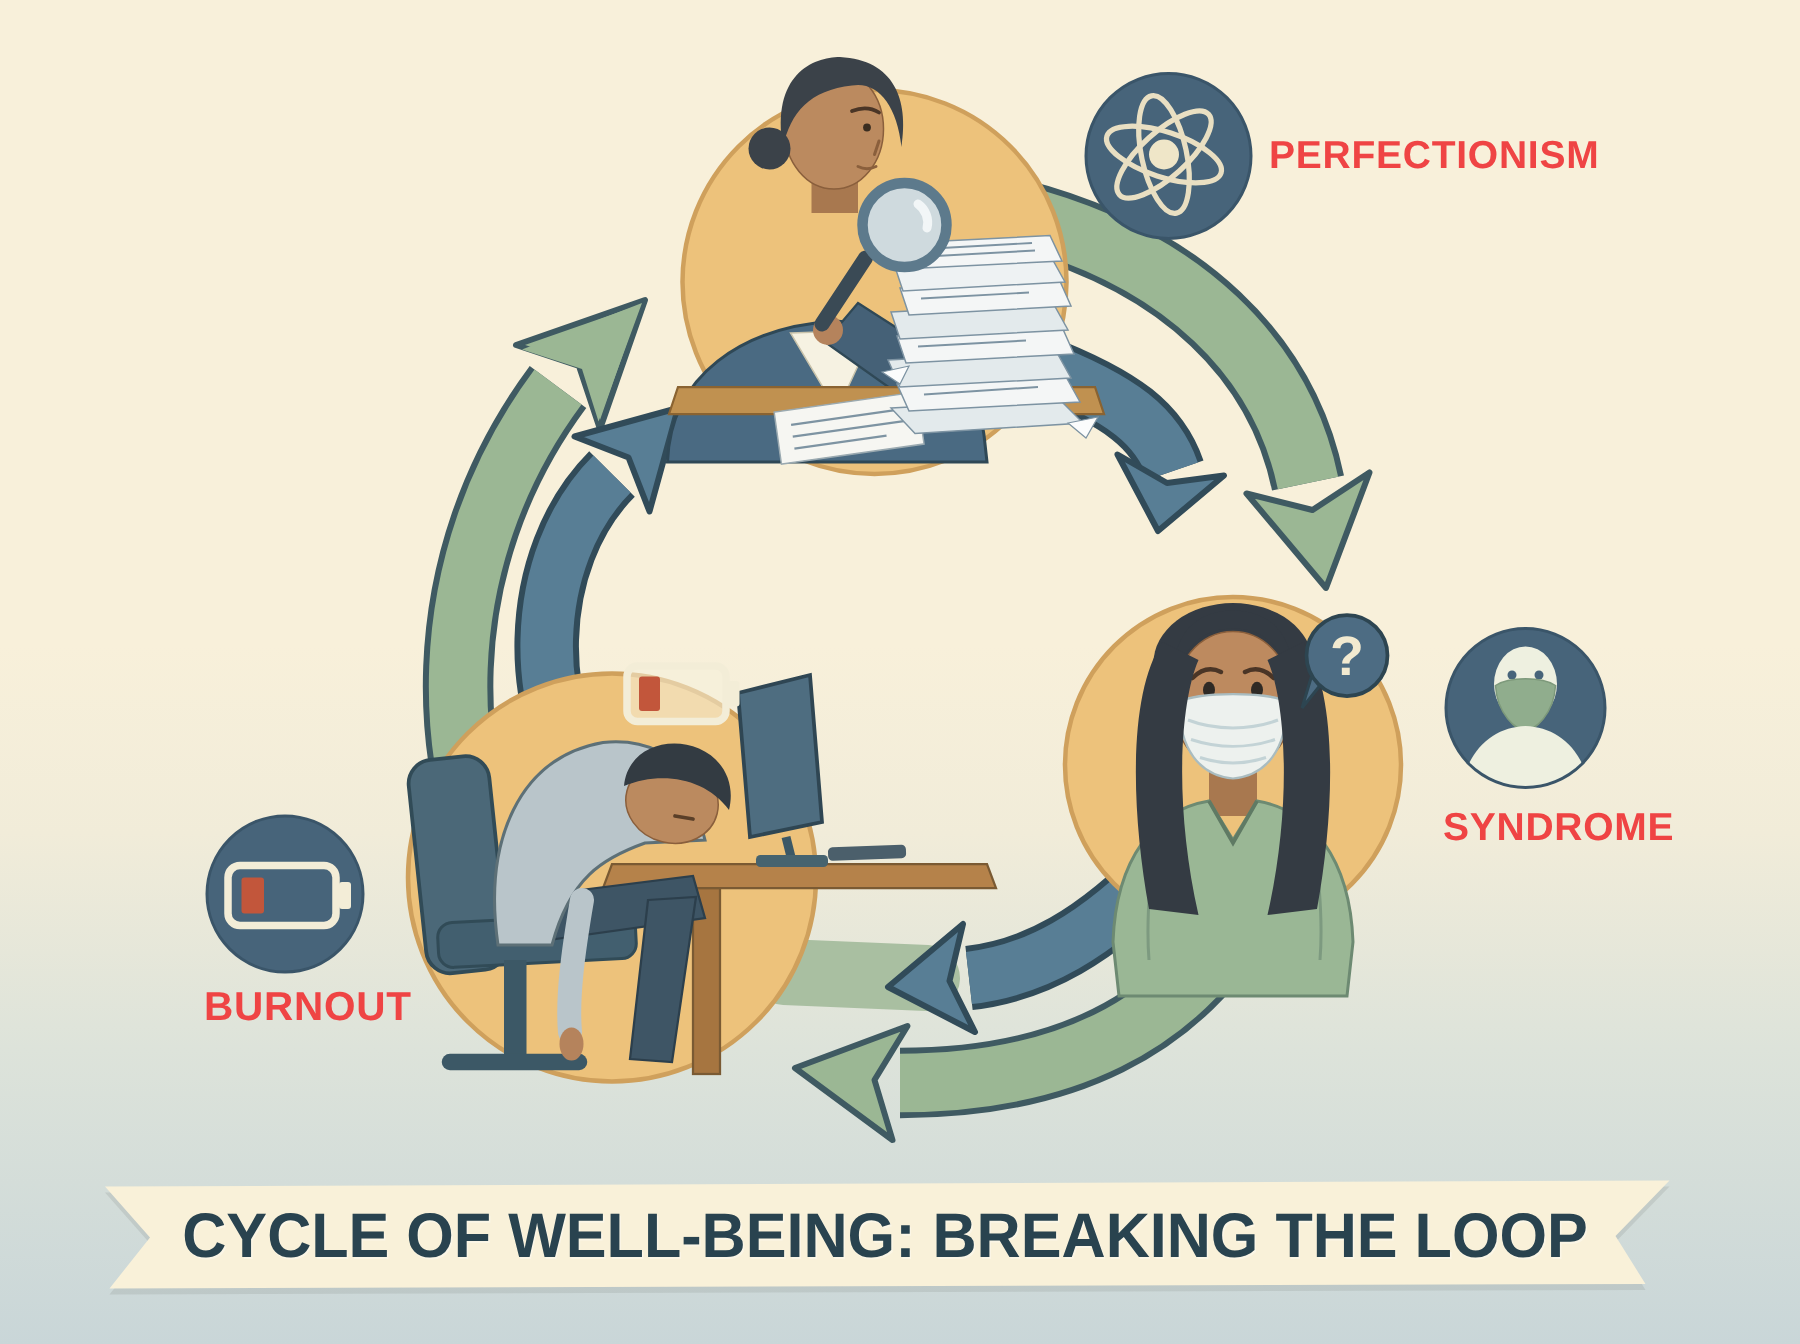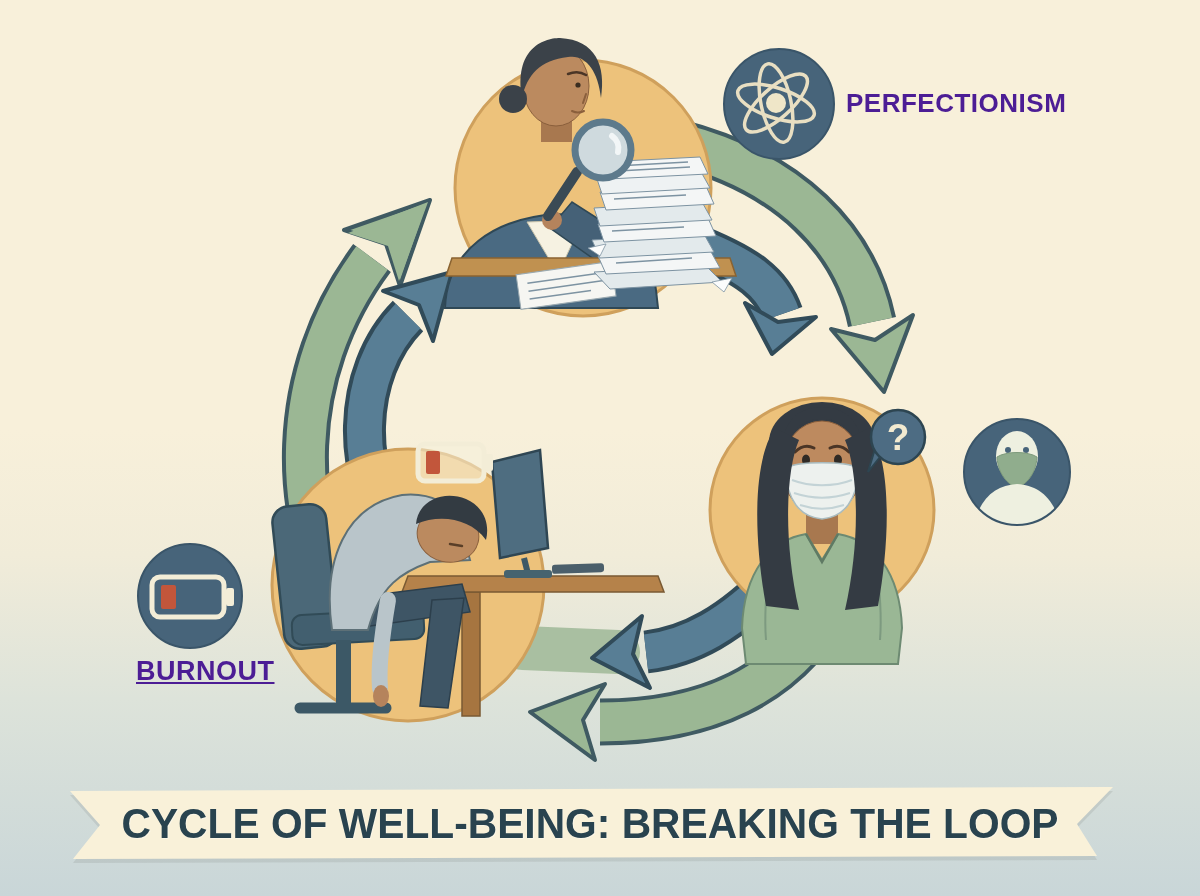--- a/index.html
+++ b/index.html
@@ -2,26 +2,26 @@
 <html><head>
 <meta charset="utf-8">
 <style>
   html,body{margin:0;padding:0;}
   body{
     width:1200px;height:896px;position:relative;overflow:hidden;
     font-family:"Liberation Sans", sans-serif;
     background:linear-gradient(180deg,#f8f0da 0%,#f8f0da 48%,#f1ecd9 62%,#dde3da 78%,#c9d6d8 100%);
   }
   .label{
-    position:absolute;color:#4c1d95;font-weight:700;
+    position:absolute;color:#ef4444;font-weight:700;
     letter-spacing:0.5px;line-height:1.12;
   }
   #label-perfectionism{left:846px;top:89px;font-size:26px;}
   #label-impostor{left:962px;top:537px;font-size:26px;}
-  #label-burnout{left:136px;top:656px;font-size:27px;text-decoration:underline;}
+  #label-burnout{left:136px;top:656px;font-size:27px;}
   #ribbon-title{
     position:absolute;left:90px;top:796px;width:1000px;height:56px;
     text-align:center;font-size:42px;font-weight:700;color:#29434f;
     line-height:56px;letter-spacing:0px;transform:scaleX(0.97);
     text-shadow:1px 1px 0 rgba(255,255,255,0.35);
     white-space:nowrap;
   }
   svg{position:absolute;left:0;top:0;}
 </style>
 </head>
@@ -222,17 +222,18 @@
 
   <g>
     <polygon points="70,795 1113,791 1077,828 1097,860 73,863 100,829" fill="rgba(120,130,120,0.18)"></polygon>
     <polygon points="70,791 1113,787 1077,824 1097,856 73,859 100,825" fill="#f9f1d9"></polygon>
   </g>
 </svg>
 
 <div class="label" id="label-perfectionism">PERFECTIONISM</div>
 
 <div class="label" id="label-impostor">
+  <div>SYNDROME</div>
 </div>
 
 <div class="label" id="label-burnout">BURNOUT</div>
 
 <div id="ribbon-title">CYCLE OF WELL-BEING: BREAKING THE LOOP</div>
 
 </body></html>

